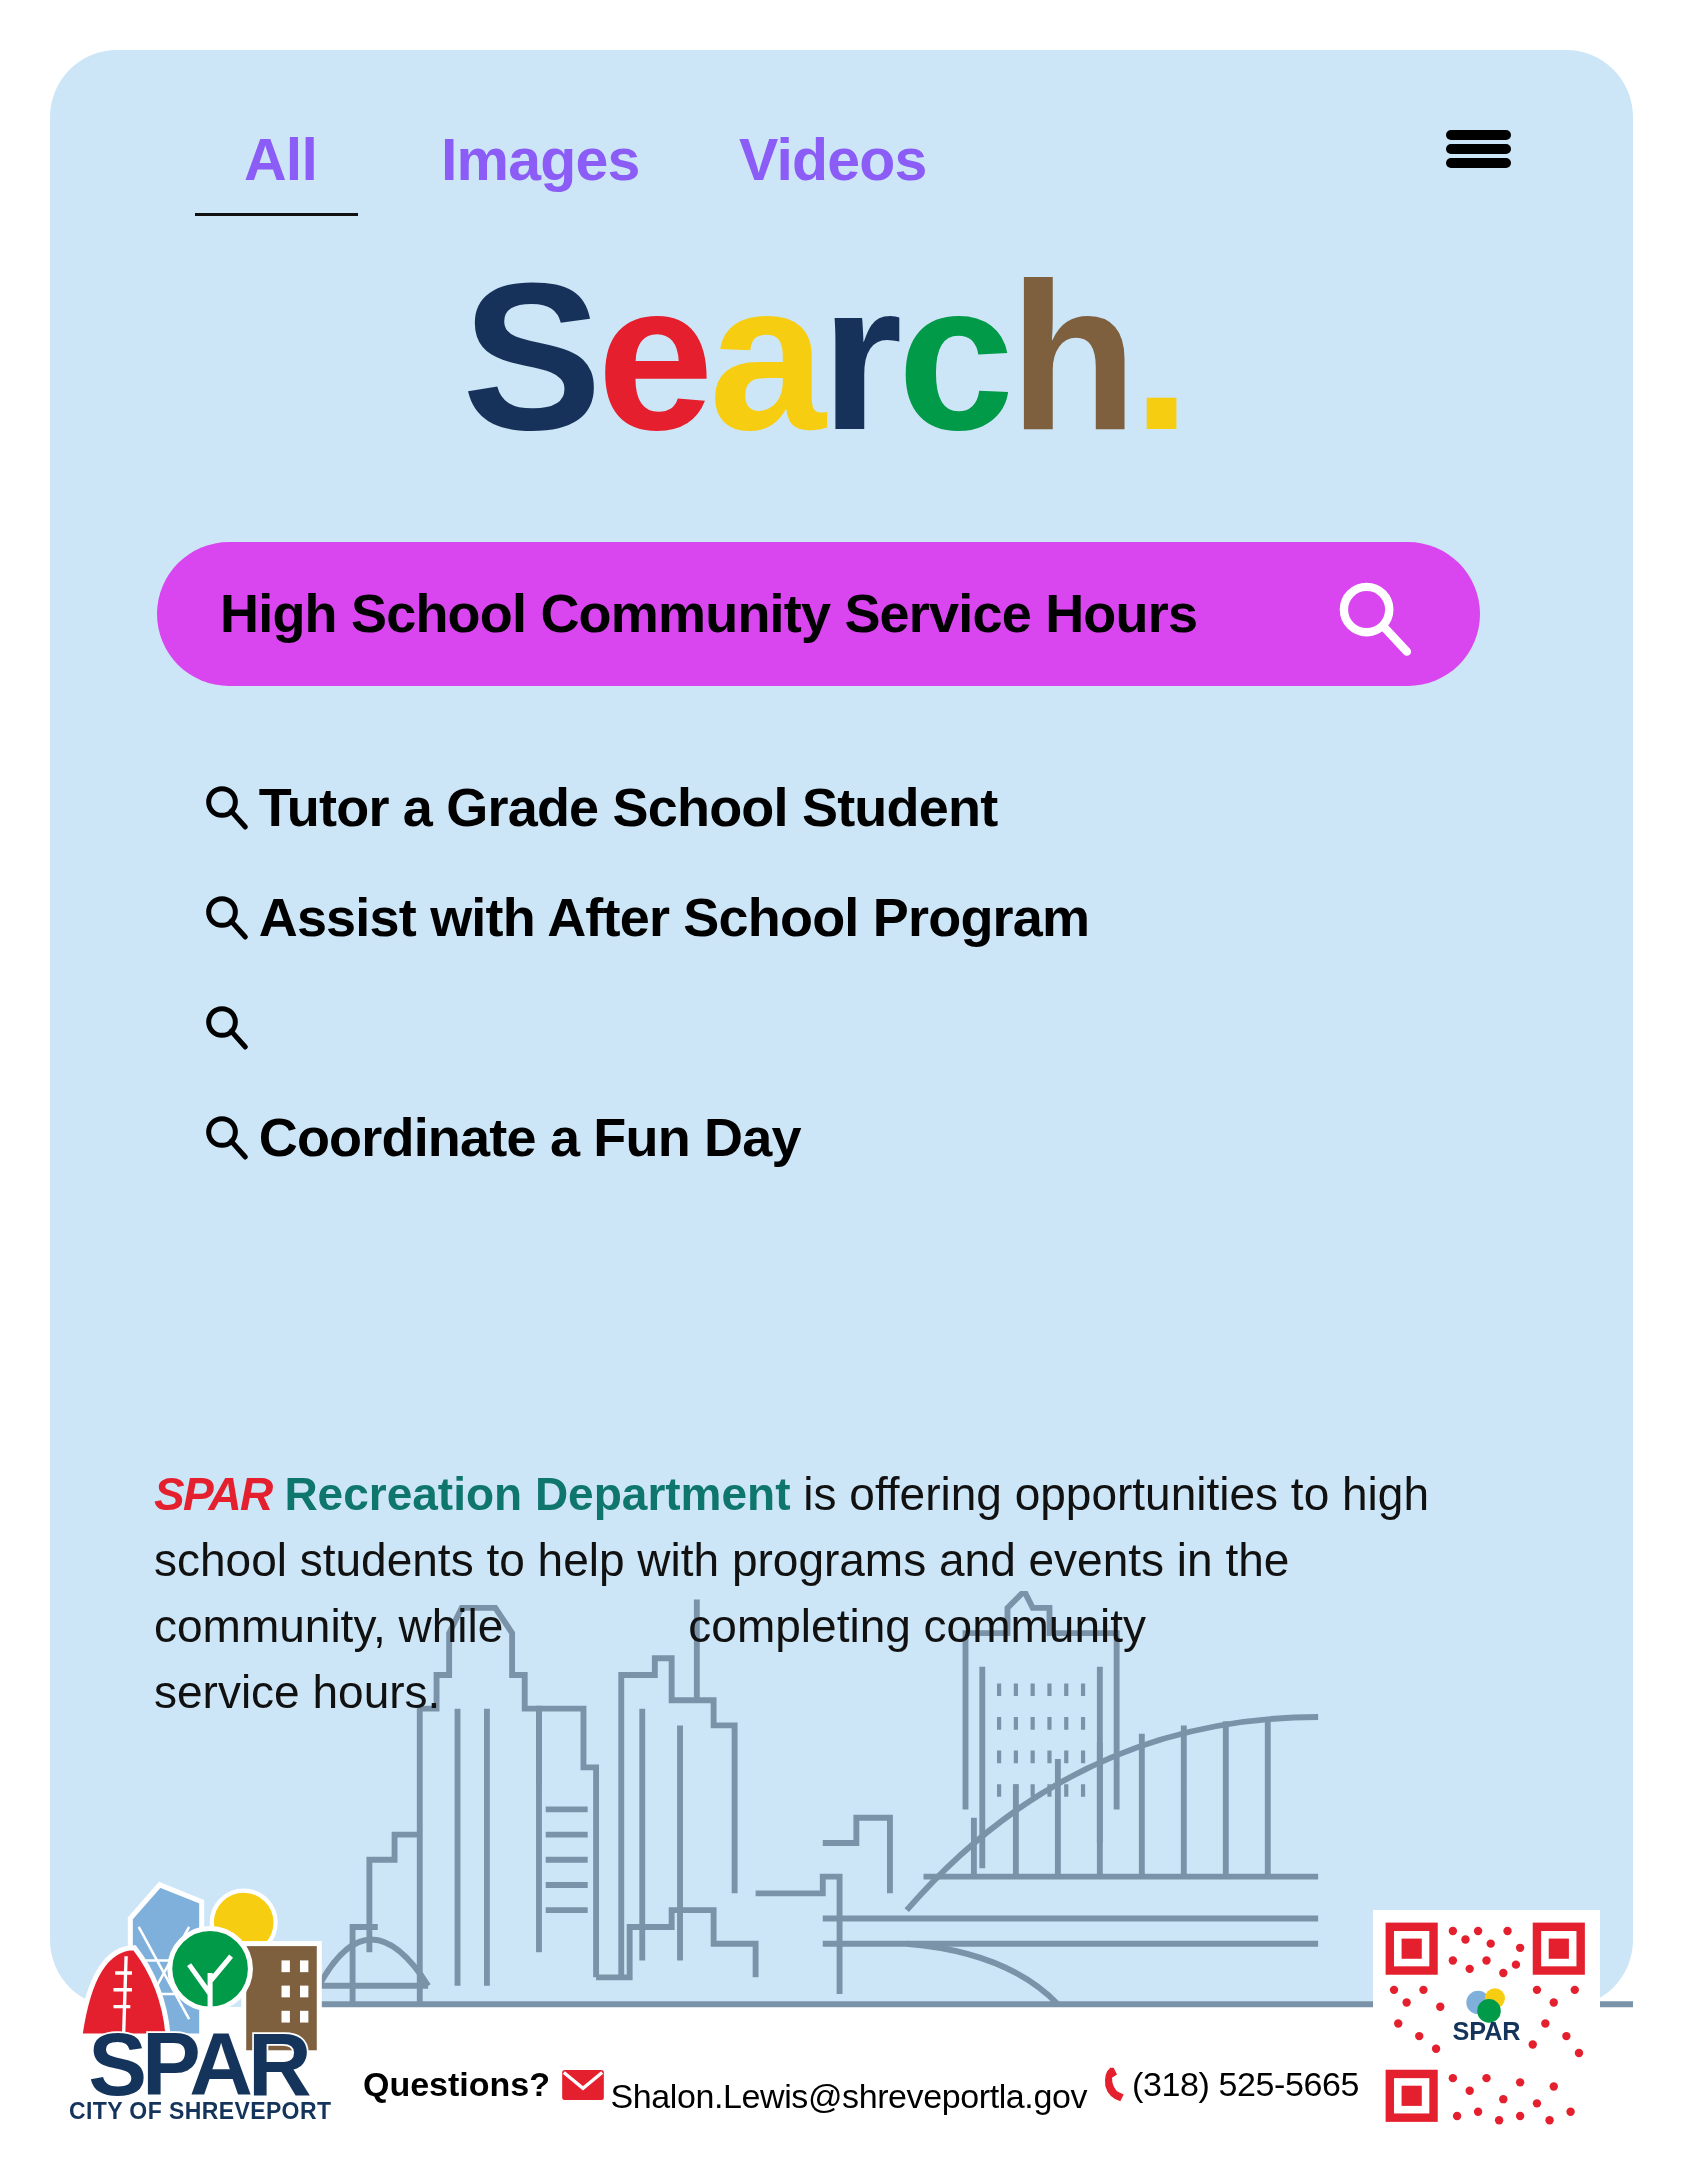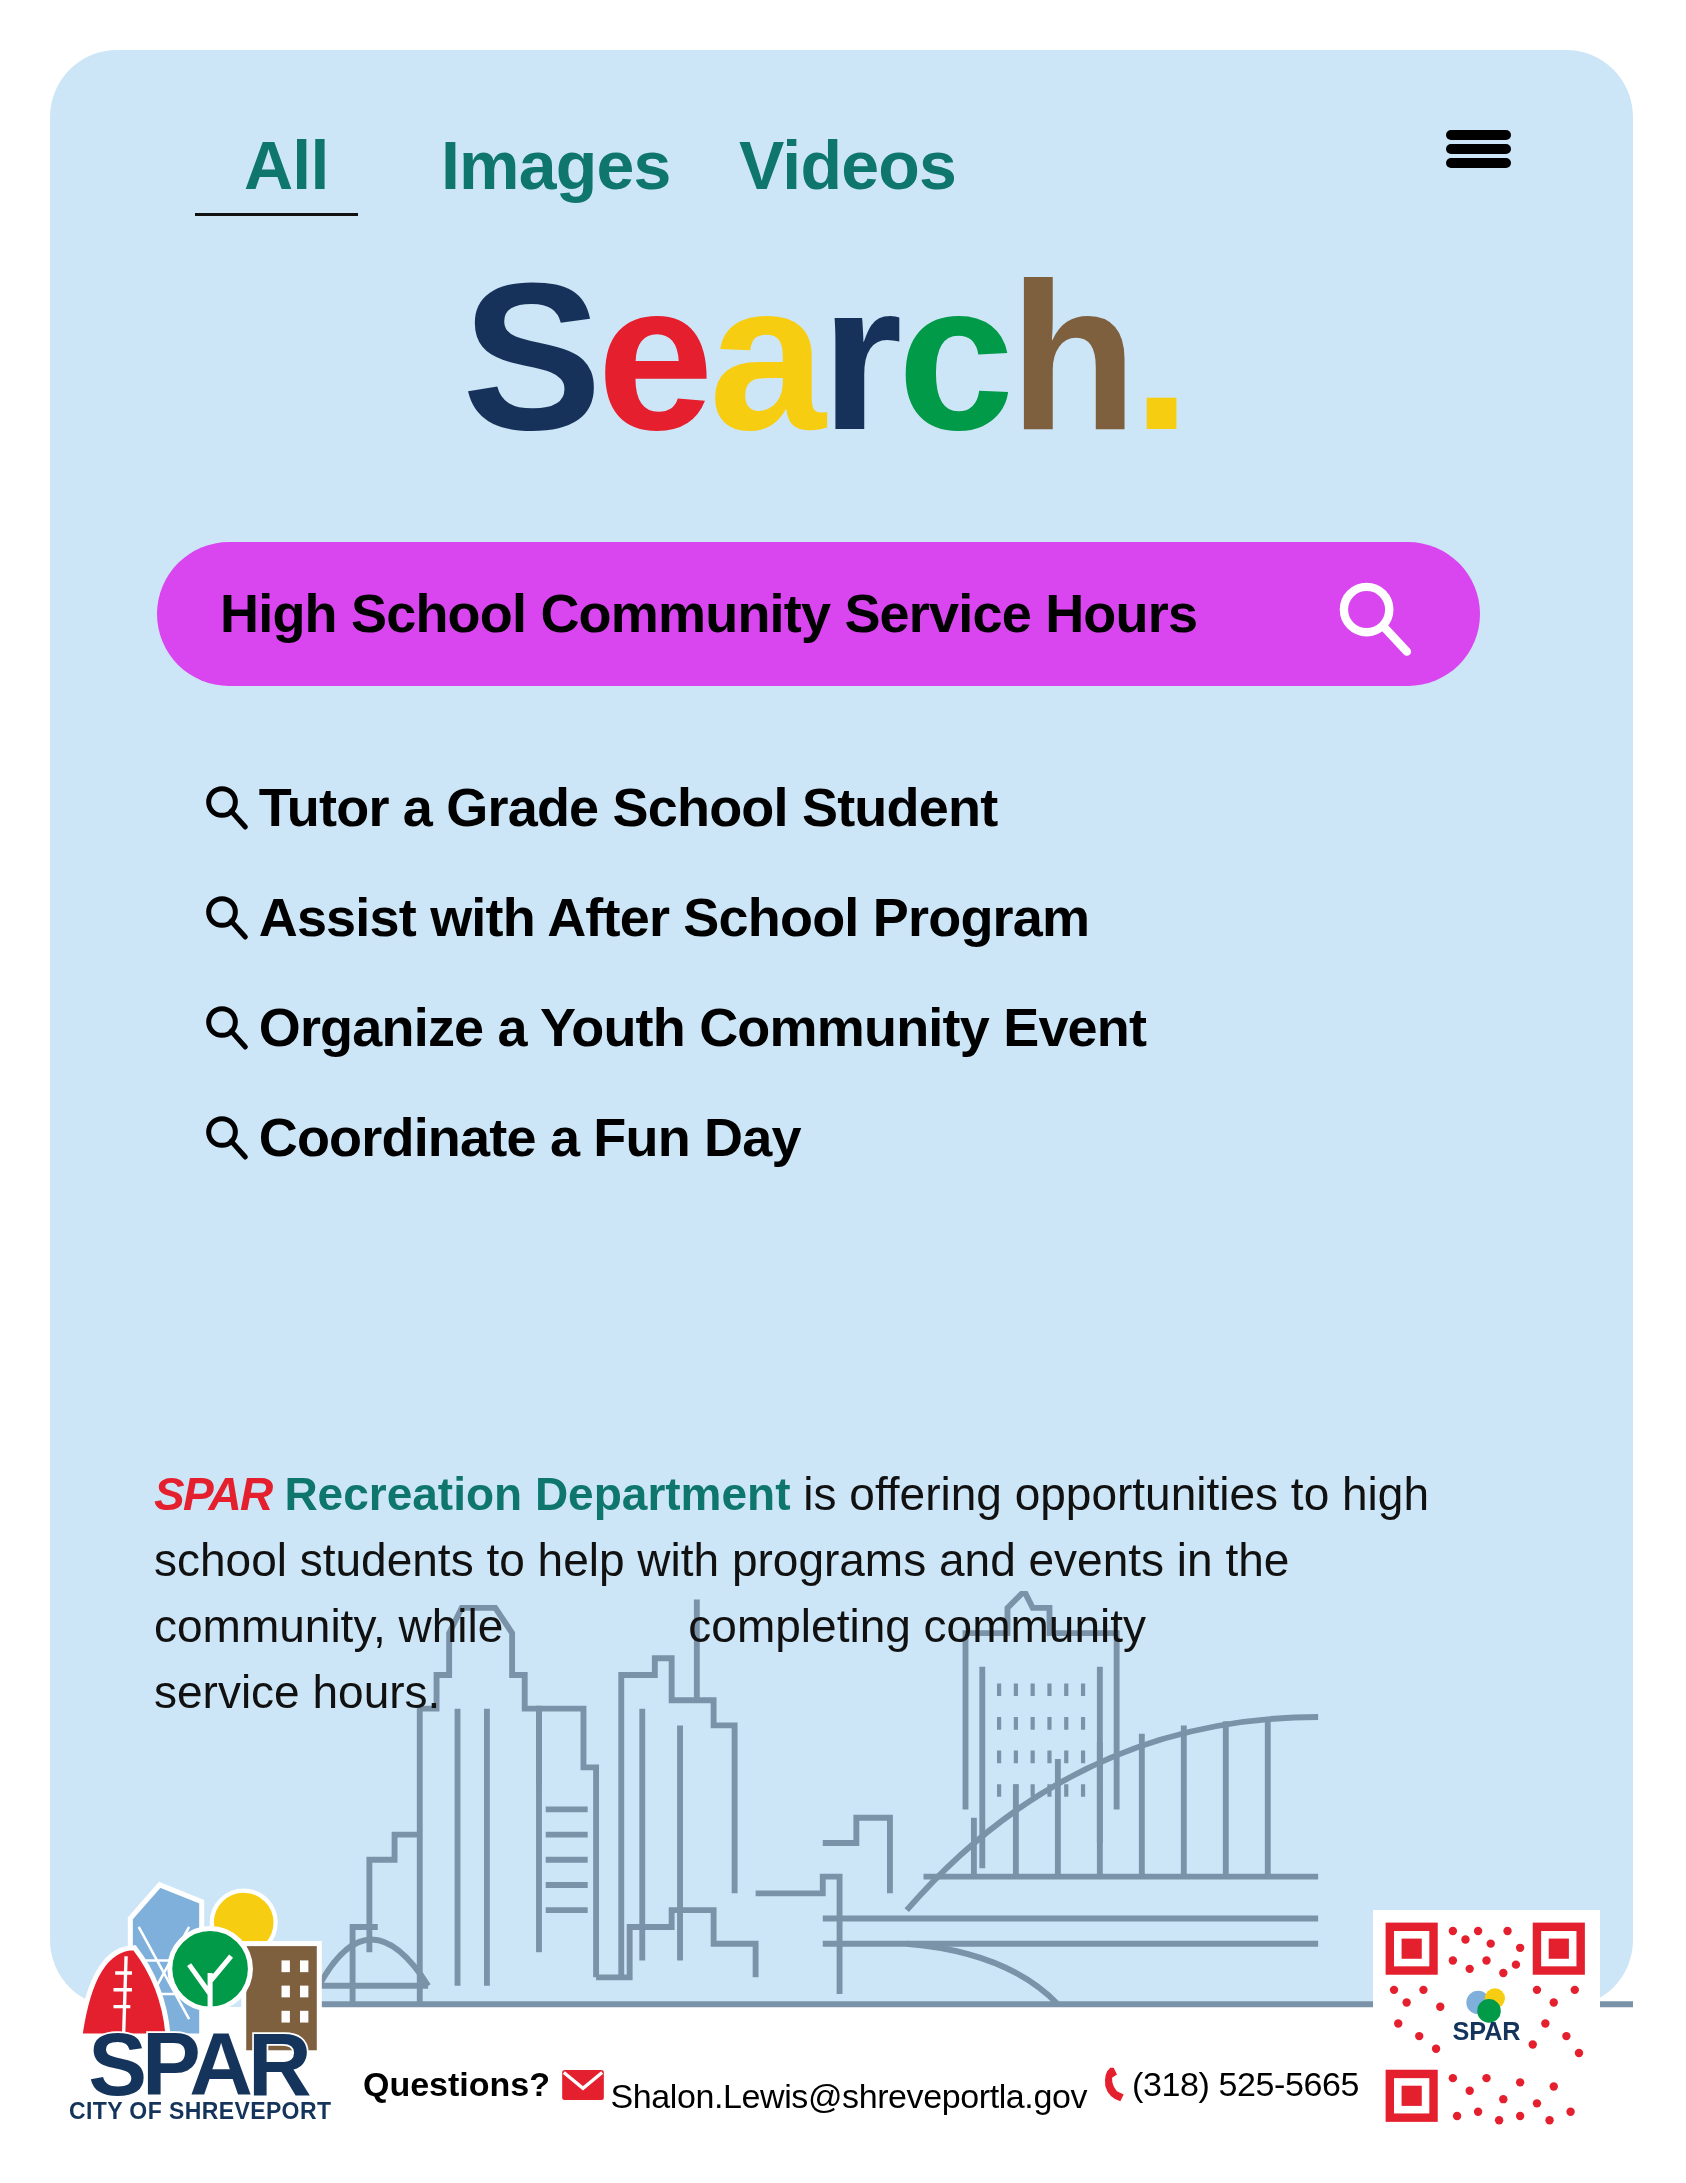--- a/index.html
+++ b/index.html
@@ -1,20 +1,20 @@
 <!DOCTYPE html>
 <html style="font-size:13.4px"><head>
 <meta charset="utf-8">
 <style>
   html, body { margin:0; padding:0; }
   body { width:1687px; height:2183px; background:#ffffff; position:relative; overflow:hidden;
          font-family:"Liberation Sans", "DejaVu Sans", sans-serif; color:#000; }
   .card { position:absolute; left:50px; top:50px; width:1583px; height:1957px;
           background:#cde6f7; border-radius:67px; }
-  .tab { font-size:68px; font-weight:bold; color:#0f766e; cursor:pointer; letter-spacing:-0.8px; }
+  .tab { font-size:59px; font-weight:bold; color:#8b5cf6; cursor:pointer; letter-spacing:-0.8px; }
   .tab-all { position:absolute; left:244px; top:126px; }
   .tab-images { position:absolute; left:441px; top:126px; }
   .tab-videos { position:absolute; left:739px; top:126px; }
   .tab-underline { position:absolute; left:195px; top:213px; width:163px; height:2.5px; background:#111; }
   .menu { position:absolute; left:1446px; top:130px; width:65px; height:40px; cursor:pointer; }
   .menu span { display:block; height:10px; border-radius:5px; background:#000; margin-bottom:4.2px; }
 
   .headline { position:absolute; left:462px; top:252px; font-size:210px; font-weight:bold;
               letter-spacing:-5px; line-height:1; }
   .headline span { display:inline-block; }
@@ -93,21 +93,20 @@
         <circle cx="24" cy="24" r="16" fill="none" stroke="#000" stroke-width="6"></circle>
         <line x1="35" y1="35" x2="52" y2="54" stroke="#000" stroke-width="6" stroke-linecap="round"></line>
       </svg>
     <span class="lbl">Assist with After School Program</span>
   </div>
   <div class="result">
     <svg class="ico" viewBox="0 0 60 60">
         <circle cx="24" cy="24" r="16" fill="none" stroke="#000" stroke-width="6"></circle>
         <line x1="35" y1="35" x2="52" y2="54" stroke="#000" stroke-width="6" stroke-linecap="round"></line>
       </svg>
-    <span class="lbl">Organize a Youth Community Event</span>
   </div>
   <div class="result">
     <svg class="ico" viewBox="0 0 60 60">
         <circle cx="24" cy="24" r="16" fill="none" stroke="#000" stroke-width="6"></circle>
         <line x1="35" y1="35" x2="52" y2="54" stroke="#000" stroke-width="6" stroke-linecap="round"></line>
       </svg>
     <span class="lbl">Coordinate a Fun Day</span>
   </div>
 </div>
 

